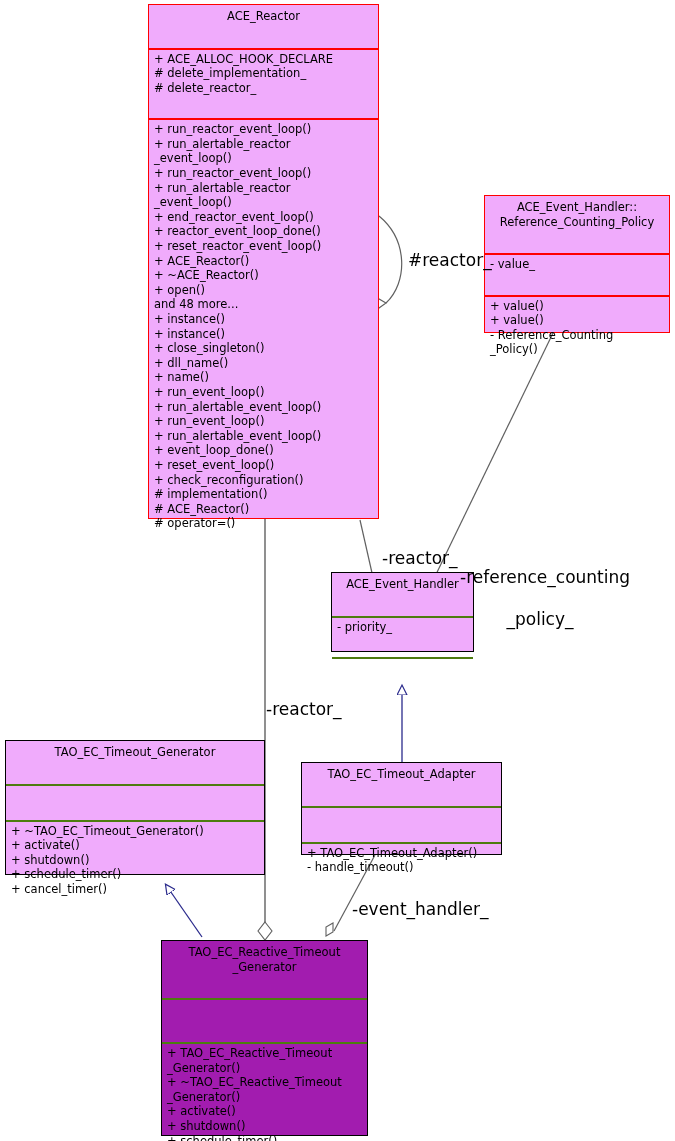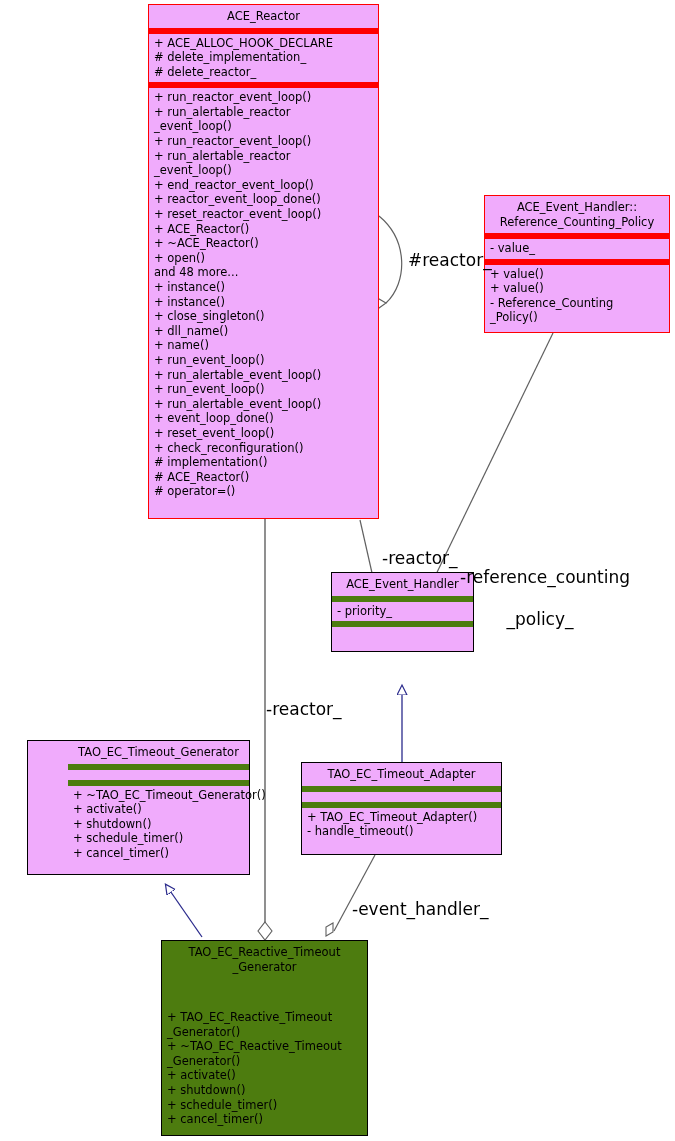--- a/index.html
+++ b/index.html
@@ -30,28 +30,29 @@
     position: absolute;
     box-sizing: border-box;
     background: #f0abfc;
     border: 1px solid #000000;
     z-index: 5;
   }
   .uml-box.red {
     border-color: #ff0000;
   }
   .uml-box.filled {
-    background: #4d7c0f;
+    background: #a21caf;
   }
   .compartment {
     box-sizing: border-box;
     padding: 2px 5px 3px 5px;
   }
   .compartment + .compartment {
-    border-top: 6px solid #4d7c0f;
+    border-top: 2px solid #4d7c0f;
+    margin-top: 20px;
   }
   .uml-box.red .compartment + .compartment {
     border-top-color: #ff0000;
   }
   .title-comp {
     text-align: center;
     font-size: 11.5px;
     line-height: 14.5px;
     color: #000000;
     padding-top: 4px;
@@ -183,21 +184,21 @@
   </div>
 
   <div class="uml-box" style="left:331px; top:572px; width:143px; height:80px;">
     <div class="compartment title-comp">ACE_Event_Handler</div>
     <div class="compartment attr-comp">
       <div class="row">- priority_</div>
     </div>
     <div class="compartment meth-comp empty"></div>
   </div>
 
-  <div class="uml-box" style="left:27px; top:740px; width:223px; height:135px;padding-left:40px;">
+  <div class="uml-box" style="left:5px; top:740px; width:260px; height:135px;">
     <div class="compartment title-comp">TAO_EC_Timeout_Generator</div>
     <div class="compartment attr-comp empty"></div>
     <div class="compartment meth-comp">
       <div class="row">+ ~TAO_EC_Timeout_Generator()</div>
       <div class="row">+ activate()</div>
       <div class="row">+ shutdown()</div>
       <div class="row">+ schedule_timer()</div>
       <div class="row">+ cancel_timer()</div>
     </div>
   </div>

